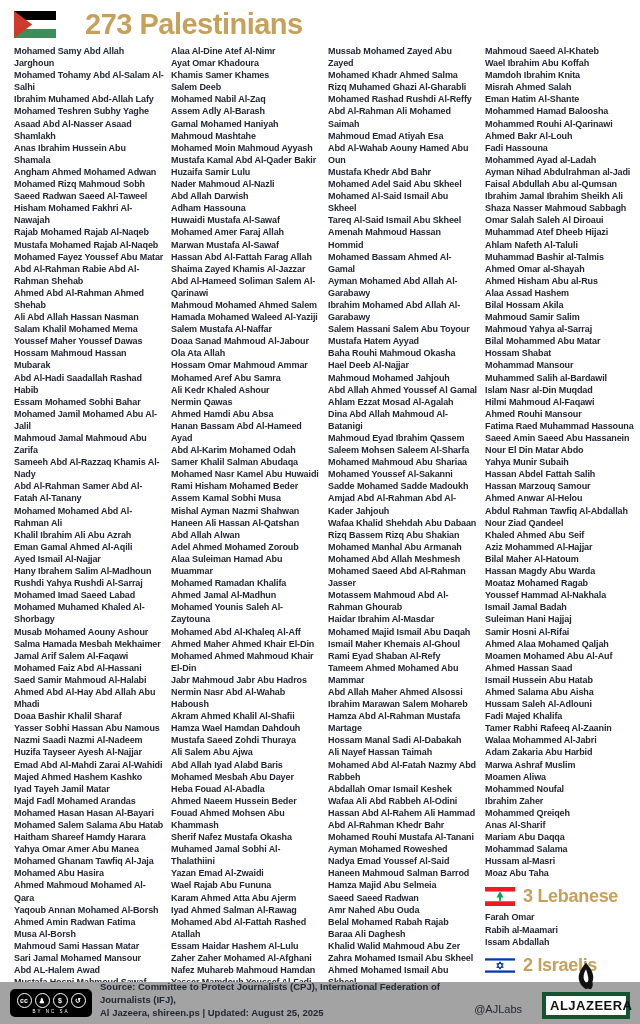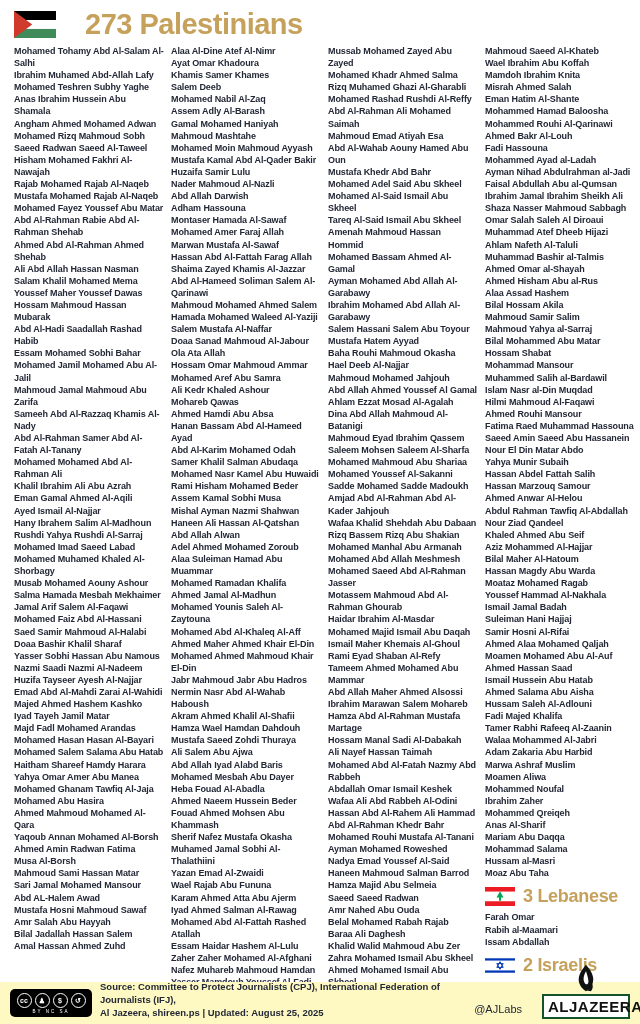--- a/index.html
+++ b/index.html
@@ -19,63 +19,65 @@
   .cols { display:flex; gap:7px; padding-left:14px; margin-top:5px; }
   .col { width:150px; flex:0 0 150px; }
   .name {
     font-size:9px; font-weight:bold; color:#232836;
     line-height:12.1px; letter-spacing:-0.1px;
     overflow-wrap:break-word;
   }
   .section-head { display:flex; align-items:center; gap:8px; margin:7px 0 4px 0; }
   .flag-sm { width:30px; height:19px; flex:0 0 30px; display:block; }
   .section-title { font-size:18px; font-weight:bold; color:#C6A15B; white-space:nowrap; letter-spacing:-0.3px; }
-  .footer { position:absolute; left:0; bottom:0; width:640px; height:42px; background:#fef9c3; }
+  .footer { position:absolute; left:0; bottom:0; width:640px; height:42px; background:#a3a3a3; }
   .cc-badge {
     position:absolute; left:10px; bottom:7px; width:82px; height:28px;
     background:#000; border-radius:5px; color:#fff;
     display:flex; flex-direction:column; align-items:center; justify-content:center;
   }
   .cc-circles { display:flex; gap:3px; }
   .cc-circle {
     width:15px; height:15px; border:1.3px solid #fff; border-radius:50%;
     display:flex; align-items:center; justify-content:center;
     font-size:7px; font-weight:bold; line-height:1;
   }
   .cc-labels { font-size:4.5px; letter-spacing:2px; margin-top:1px; }
   .source-block {
     position:absolute; left:100px; bottom:5px; width:390px;
     font-size:9.5px; font-weight:bold; color:#232836; line-height:13px;
   }
   .ajlabs { position:absolute; right:118px; bottom:9px; font-size:11px; font-weight:normal; color:#232836; }
   .aj-logo { position:absolute; right:10px; bottom:5px; width:88px; text-align:center; }
   .aj-callig { display:block; margin:0 auto -2px auto; width:34px; height:32px; }
   .aj-box {
-    border:2px solid #14532d; padding:2px 4px; background:#fff;
-    font-size:15px; font-weight:bold; letter-spacing:0.5px; color:#111; white-space:nowrap;
+    border:4px solid #14532d; padding:2px 4px; background:#fff;
+    font-size:13px; font-weight:bold; letter-spacing:0.5px; color:#111; white-space:nowrap;
   }
 </style>
 </head>
 <body>
 
 <div class="header">
   <svg class="flag-ps" viewBox="0 0 60 40" preserveAspectRatio="none">
     <rect x="0" y="0" width="60" height="13.4" fill="#000000"></rect>
     <rect x="0" y="13.4" width="60" height="13.3" fill="#ffffff"></rect>
     <rect x="0" y="26.6" width="60" height="13.4" fill="#3f8b5a"></rect>
     <polygon points="0,0 26,20 0,40" fill="#d03a2d"></polygon>
   </svg>
   <div class="main-title"><span>273</span> <span>Palestinians</span></div>
 </div>
 
 <div class="cols">
   <div class="col">
+      <div class="name">Mohamed Samy Abd Allah Jarghoun</div>
       <div class="name">Mohamed Tohamy Abd Al-Salam Al-Salhi</div>
       <div class="name">Ibrahim Muhamed Abd-Allah Lafy</div>
       <div class="name">Mohamed Teshren Subhy Yaghe</div>
+      <div class="name">Asaad Abd Al-Nasser Asaad Shamlakh</div>
       <div class="name">Anas Ibrahim Hussein Abu Shamala</div>
       <div class="name">Angham Ahmed Mohamed Adwan</div>
       <div class="name">Mohamed Rizq Mahmoud Sobh</div>
       <div class="name">Saeed Radwan Saeed Al-Taweel</div>
       <div class="name">Hisham Mohamed Fakhri Al-Nawajah</div>
       <div class="name">Rajab Mohamed Rajab Al-Naqeb</div>
       <div class="name">Mustafa Mohamed Rajab Al-Naqeb</div>
       <div class="name">Mohamed Fayez Youssef Abu Matar</div>
       <div class="name">Abd Al-Rahman Rabie Abd Al-Rahman Shehab</div>
       <div class="name">Ahmed Abd Al-Rahman Ahmed Shehab</div>
@@ -95,20 +97,21 @@
       <div class="name">Ayed Ismail Al-Najjar</div>
       <div class="name">Hany Ibrahem Salim Al-Madhoun</div>
       <div class="name">Rushdi Yahya Rushdi Al-Sarraj</div>
       <div class="name">Mohamed Imad Saeed Labad</div>
       <div class="name">Mohamed Muhamed Khaled Al-Shorbagy</div>
       <div class="name">Musab Mohamed Aouny Ashour</div>
       <div class="name">Salma Hamada Mesbah Mekhaimer</div>
       <div class="name">Jamal Arif Salem Al-Faqawi</div>
       <div class="name">Mohamed Faiz Abd Al-Hassani</div>
       <div class="name">Saed Samir Mahmoud Al-Halabi</div>
+      <div class="name">Ahmed Abd Al-Hay Abd Allah Abu Mhadi</div>
       <div class="name">Doaa Bashir Khalil Sharaf</div>
       <div class="name">Yasser Sobhi Hassan Abu Namous</div>
       <div class="name">Nazmi Saadi Nazmi Al-Nadeem</div>
       <div class="name">Huzifa Tayseer Ayesh Al-Najjar</div>
       <div class="name">Emad Abd Al-Mahdi Zarai Al-Wahidi</div>
       <div class="name">Majed Ahmed Hashem Kashko</div>
       <div class="name">Iyad Tayeh Jamil Matar</div>
       <div class="name">Majd Fadl Mohamed Arandas</div>
       <div class="name">Mohamed Hasan Hasan Al-Bayari</div>
       <div class="name">Mohamed Salem Salama Abu Hatab</div>
@@ -136,35 +139,35 @@
       <div class="name">Mohamed Nabil Al-Zaq</div>
       <div class="name">Assem Adly Al-Barash</div>
       <div class="name">Gamal Mohamed Haniyah</div>
       <div class="name">Mahmoud Mashtahe</div>
       <div class="name">Mohamed Moin Mahmoud Ayyash</div>
       <div class="name">Mustafa Kamal Abd Al-Qader Bakir</div>
       <div class="name">Huzaifa Samir Lulu</div>
       <div class="name">Nader Mahmoud Al-Nazli</div>
       <div class="name">Abd Allah Darwish</div>
       <div class="name">Adham Hassouna</div>
-      <div class="name">Montaser Hamada Al-Sawaf</div>
+      <div class="name">Huwaidi Mustafa Al-Sawaf</div>
       <div class="name">Mohamed Amer Faraj Allah</div>
       <div class="name">Marwan Mustafa Al-Sawaf</div>
       <div class="name">Hassan Abd Al-Fattah Farag Allah</div>
       <div class="name">Shaima Zayed Khamis Al-Jazzar</div>
       <div class="name">Abd Al-Hameed Soliman Salem Al-Qarinawi</div>
       <div class="name">Mahmoud Mohamed Ahmed Salem</div>
       <div class="name">Hamada Mohamed Waleed Al-Yaziji</div>
       <div class="name">Salem Mustafa Al-Naffar</div>
       <div class="name">Doaa Sanad Mahmoud Al-Jabour</div>
       <div class="name">Ola Ata Allah</div>
       <div class="name">Hossam Omar Mahmoud Ammar</div>
       <div class="name">Mohamed Aref Abu Samra</div>
       <div class="name">Ali Kedr Khaled Ashour</div>
-      <div class="name">Mohareb Qawas</div>
+      <div class="name">Nermin Qawas</div>
       <div class="name">Ahmed Hamdi Abu Absa</div>
       <div class="name">Hanan Bassam Abd Al-Hameed Ayad</div>
       <div class="name">Abd Al-Karim Mohamed Odah</div>
       <div class="name">Samer Khalil Salman Abudaqa</div>
       <div class="name">Mohamed Nasr Kamel Abu Huwaidi</div>
       <div class="name">Rami Hisham Mohamed Beder</div>
       <div class="name">Assem Kamal Sobhi Musa</div>
       <div class="name">Mishal Ayman Nazmi Shahwan</div>
       <div class="name">Haneen Ali Hassan Al-Qatshan</div>
       <div class="name">Abd Allah Alwan</div>

